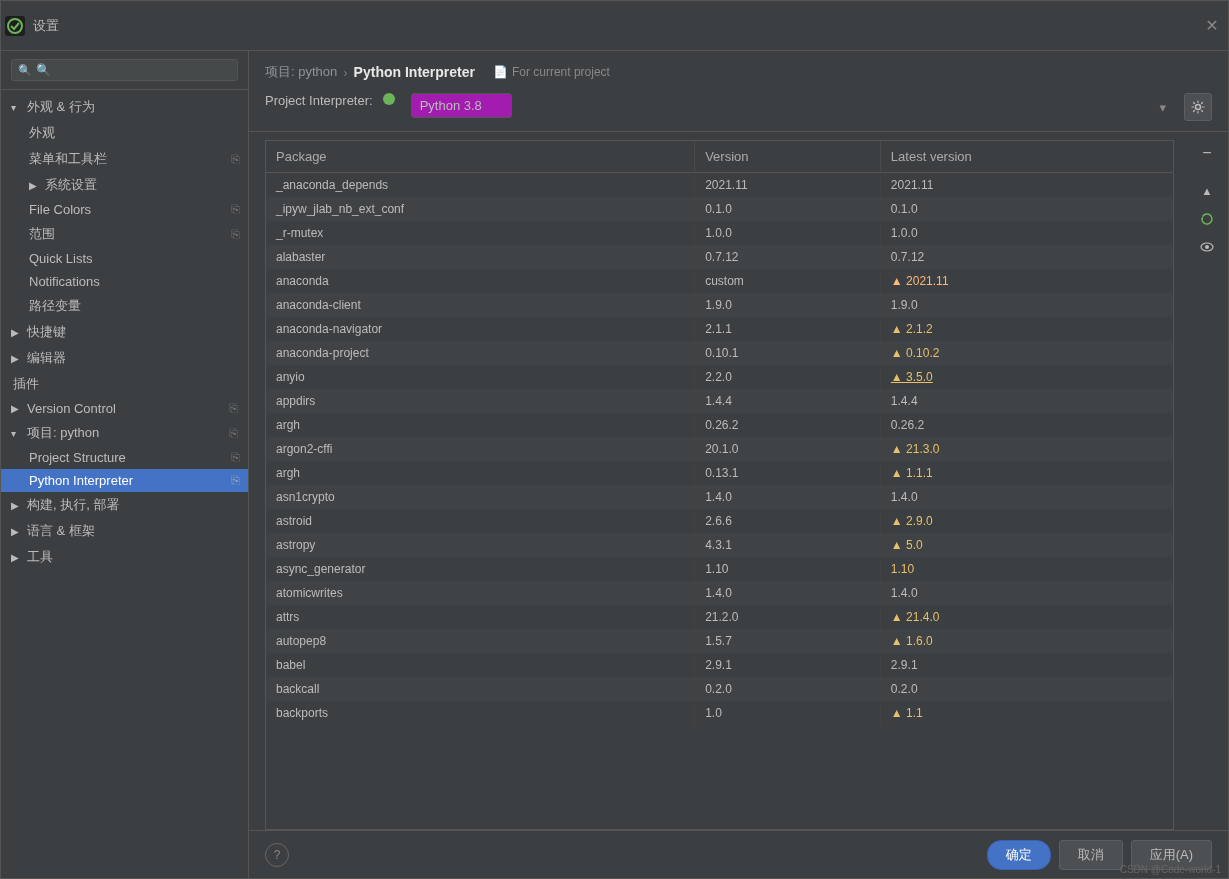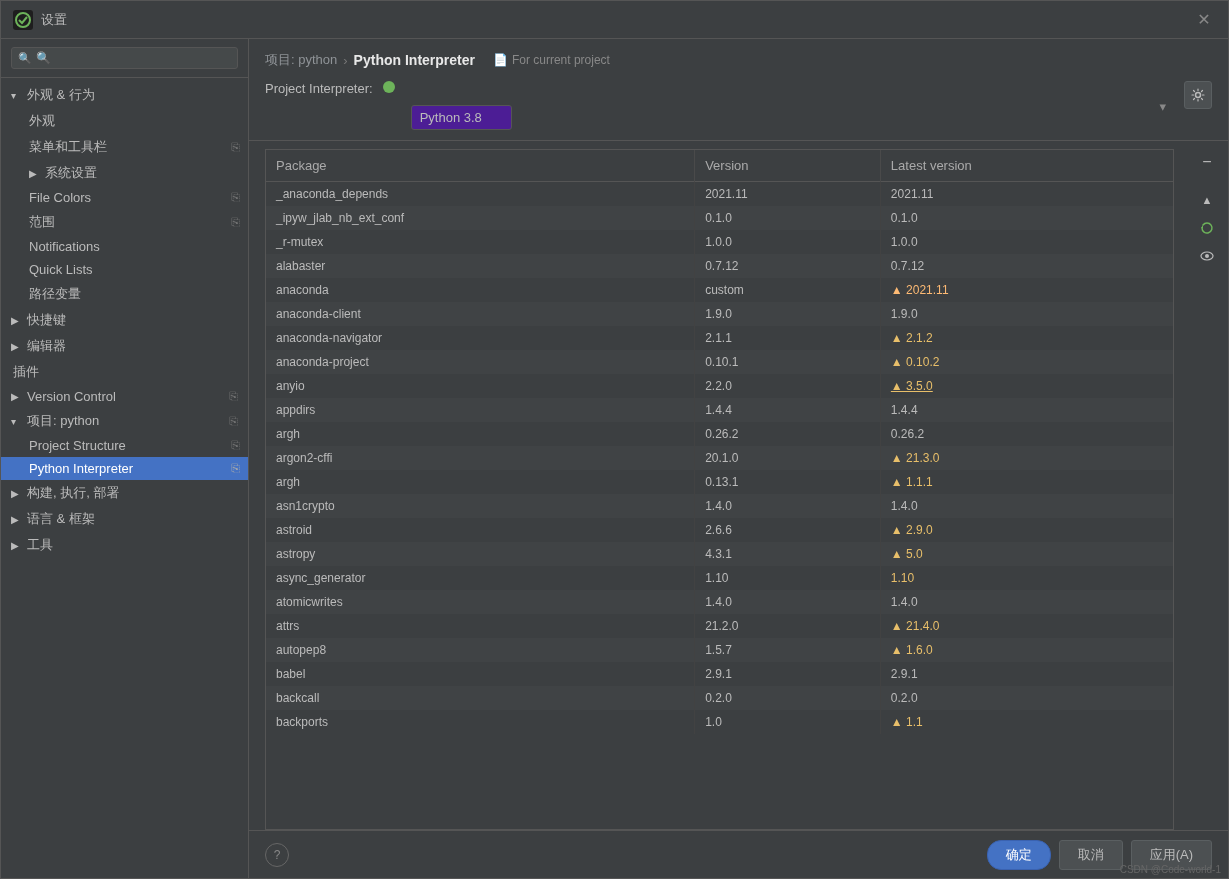--- a/index.html
+++ b/index.html
@@ -16,25 +16,25 @@
     .window {
       width: 1229px;
       height: 879px;
       background: #3c3f41;
       border: 1px solid #555;
       display: flex;
       flex-direction: column;
     }
 
     .title-bar {
-      height: 38px;
-      background: #3c3f41;
-      display: flex;
-      align-items: center;
-      padding: 0 12px;
+      height: 50px;
+      background: #3c3f41;
+      display: flex;
+      align-items: center;
+      padding: 0 4px;
       border-bottom: 1px solid #555;
       flex-shrink: 0;
       justify-content: flex-end;
     }
 
     .title-bar .app-icon {
       width: 20px;
       height: 20px;
       margin-right: 8px;
     }
@@ -204,30 +204,29 @@
     }
 
     .interpreter-label {
       color: #bbb;
       font-size: 13px;
       flex-shrink: 0;
     }
 
     .interpreter-select {
       flex: 1;
-      background: #4c1d95;
+      background: #a21caf;
       border: 1px solid #555;
       border-radius: 3px;
       color: #bbb;
       padding: 4px 28px 4px 8px;
       font-size: 13px;
       appearance: none;
       cursor: pointer;
       outline: none;
-      margin-top: 24px;
     }
 
     .select-wrapper {
       flex: 1;
       position: relative;
     }
     .select-wrapper .dropdown-arrow {
       position: absolute;
       right: 8px;
       top: 50%;
@@ -441,24 +440,24 @@
         </div>
         <div class="nav-item">
           <span>File Colors</span>
           <span class="item-icon">⎘</span>
         </div>
         <div class="nav-item">
           <span>范围</span>
           <span class="item-icon">⎘</span>
         </div>
         <div class="nav-item">
+          <span>Quick Lists</span>
+        </div>
+        <div class="nav-item">
           <span>Notifications</span>
-        </div>
-        <div class="nav-item">
-          <span>Quick Lists</span>
         </div>
         <div class="nav-item">
           <span>路径变量</span>
         </div>
 
         <div class="nav-group-header">
           <span class="arrow">▶</span>
           <span>快捷键</span>
         </div>
 

